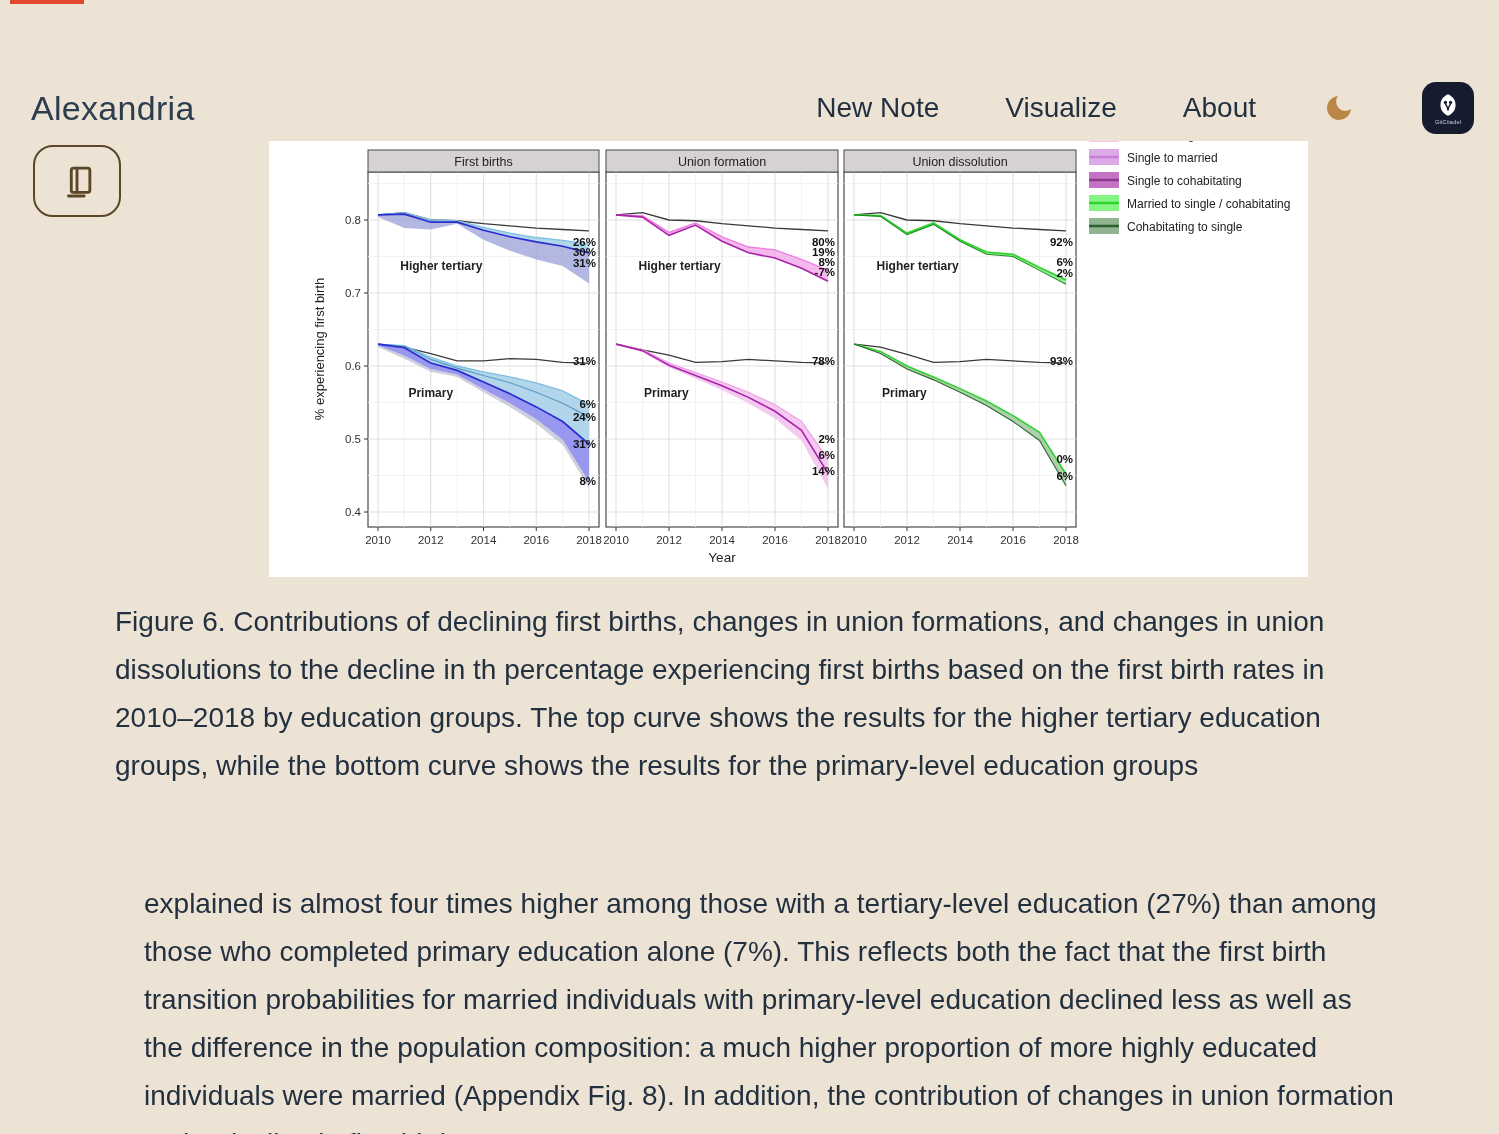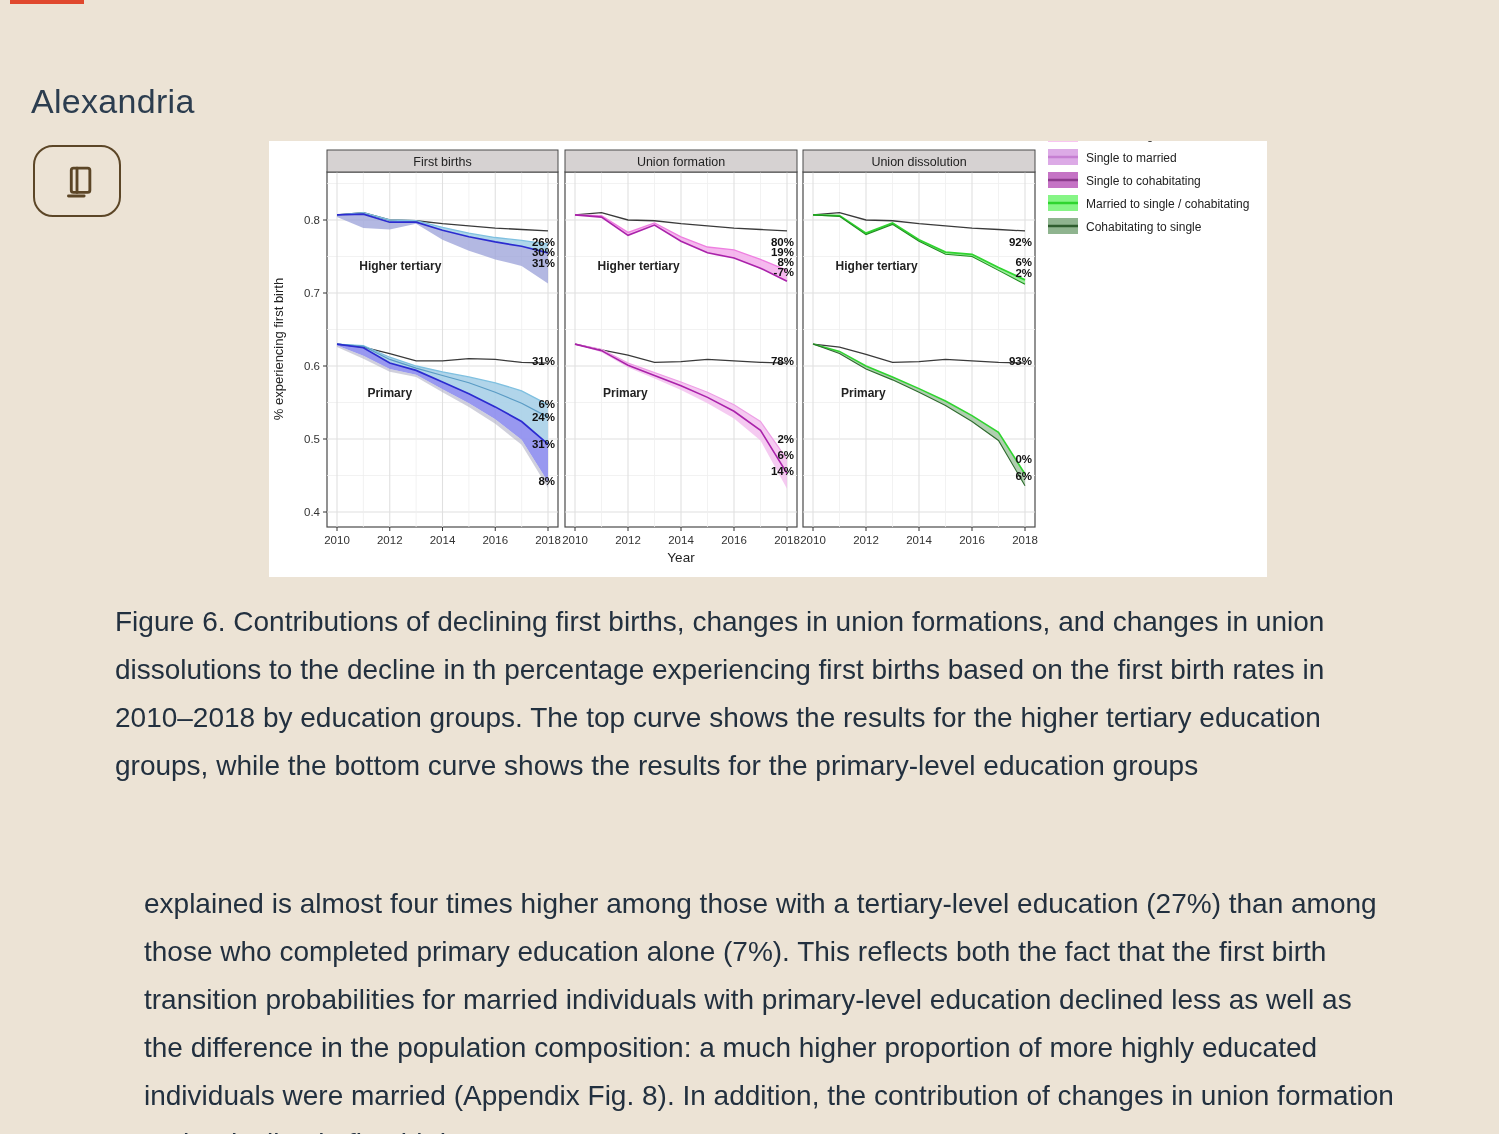--- a/index.html
+++ b/index.html
@@ -10,32 +10,51 @@
   }
   .accent-bar{position:absolute;top:0;left:10px;width:74px;height:4px;background:#e0482e;}
   .header{position:absolute;top:34px;left:31px;right:25px;display:flex;justify-content:space-between;align-items:center;margin-top:48px;}
   .brand{font-size:34px;color:#2c3d4f;letter-spacing:.3px;}
   .nav{display:flex;align-items:center;gap:66px;}
   .nav a{font-size:28px;color:#22303f;text-decoration:none;cursor:pointer;}
   .moon-btn{width:34px;height:34px;display:flex;align-items:center;justify-content:center;cursor:pointer;}
   .app-badge{width:52px;height:52px;border-radius:14px;background:#171b2e;display:flex;flex-direction:column;align-items:center;justify-content:center;cursor:pointer;}
   .app-badge .badge-text{font-size:5.5px;color:#cfd3e8;margin-top:1px;letter-spacing:.2px;}
   .book-btn{position:absolute;left:33px;top:145px;width:84px;height:68px;border:2.5px solid #5c4627;border-radius:20px;display:flex;align-items:center;justify-content:center;background:transparent;cursor:pointer;}
-  .figure-box{position:absolute;left:269px;top:141px;width:998px;height:436px;background:#ffffff;overflow:hidden;}
+  .figure-box{position:absolute;left:269px;top:141px;width:998px;height:436px;background:#ffffff;overflow:hidden;padding-left:41px;}
   .caption{position:absolute;top:598px;left:115px;width:1270px;text-align:left;font-size:28px;line-height:48px;color:#22303f;}
   .body-text{position:absolute;top:880px;left:144px;width:1250px;font-size:28px;line-height:48px;color:#22303f;text-align:left;}
   svg text{font-family:"Liberation Sans", sans-serif;}
 </style>
 </head>
 <body>
 
 <div class="accent-bar"></div>
 
 <div class="header">
   <div class="brand">Alexandria</div>
+  <div class="nav">
+    <a>New Note</a>
+    <a>Visualize</a>
+    <a>About</a>
+    <div class="moon-btn">
+      <svg width="32" height="32" viewBox="0 0 24 24">
+        <path d="M21 12.79A9 9 0 1 1 11.21 3 7 7 0 0 0 21 12.79z" fill="#ba8748"></path>
+      </svg>
+    </div>
+    <div class="app-badge">
+      <svg width="26" height="26" viewBox="0 0 24 24">
+        <path d="M12 2 C16.2 4 19 7.2 19 12 C19 16.8 16.2 20 12 22 C7.8 20 5 16.8 5 12 C5 7.2 7.8 4 12 2 Z" fill="#ffffff"></path>
+        <circle cx="9.6" cy="9.6" r="1.5" fill="#171b2e"></circle>
+        <circle cx="14.4" cy="9.6" r="1.5" fill="#171b2e"></circle>
+        <path d="M9.6 11 Q12 14.5 12 17 M14.4 11 Q12 14.5 12 17" stroke="#171b2e" stroke-width="1.4" fill="none"></path>
+      </svg>
+      <span class="badge-text">GitCitadel</span>
+    </div>
+  </div>
 </div>
 
 <div class="book-btn">
   <svg width="40" height="40" viewBox="0 0 28 28" fill="none" stroke="#5c4627" stroke-width="2" stroke-linecap="round">
     <rect x="10" y="5" width="13" height="17" rx="1.5"></rect>
     <line x1="14" y1="5" x2="14" y2="22"></line>
     <line x1="8" y1="24.5" x2="19" y2="24.5"></line>
   </svg>
 </div>
 

